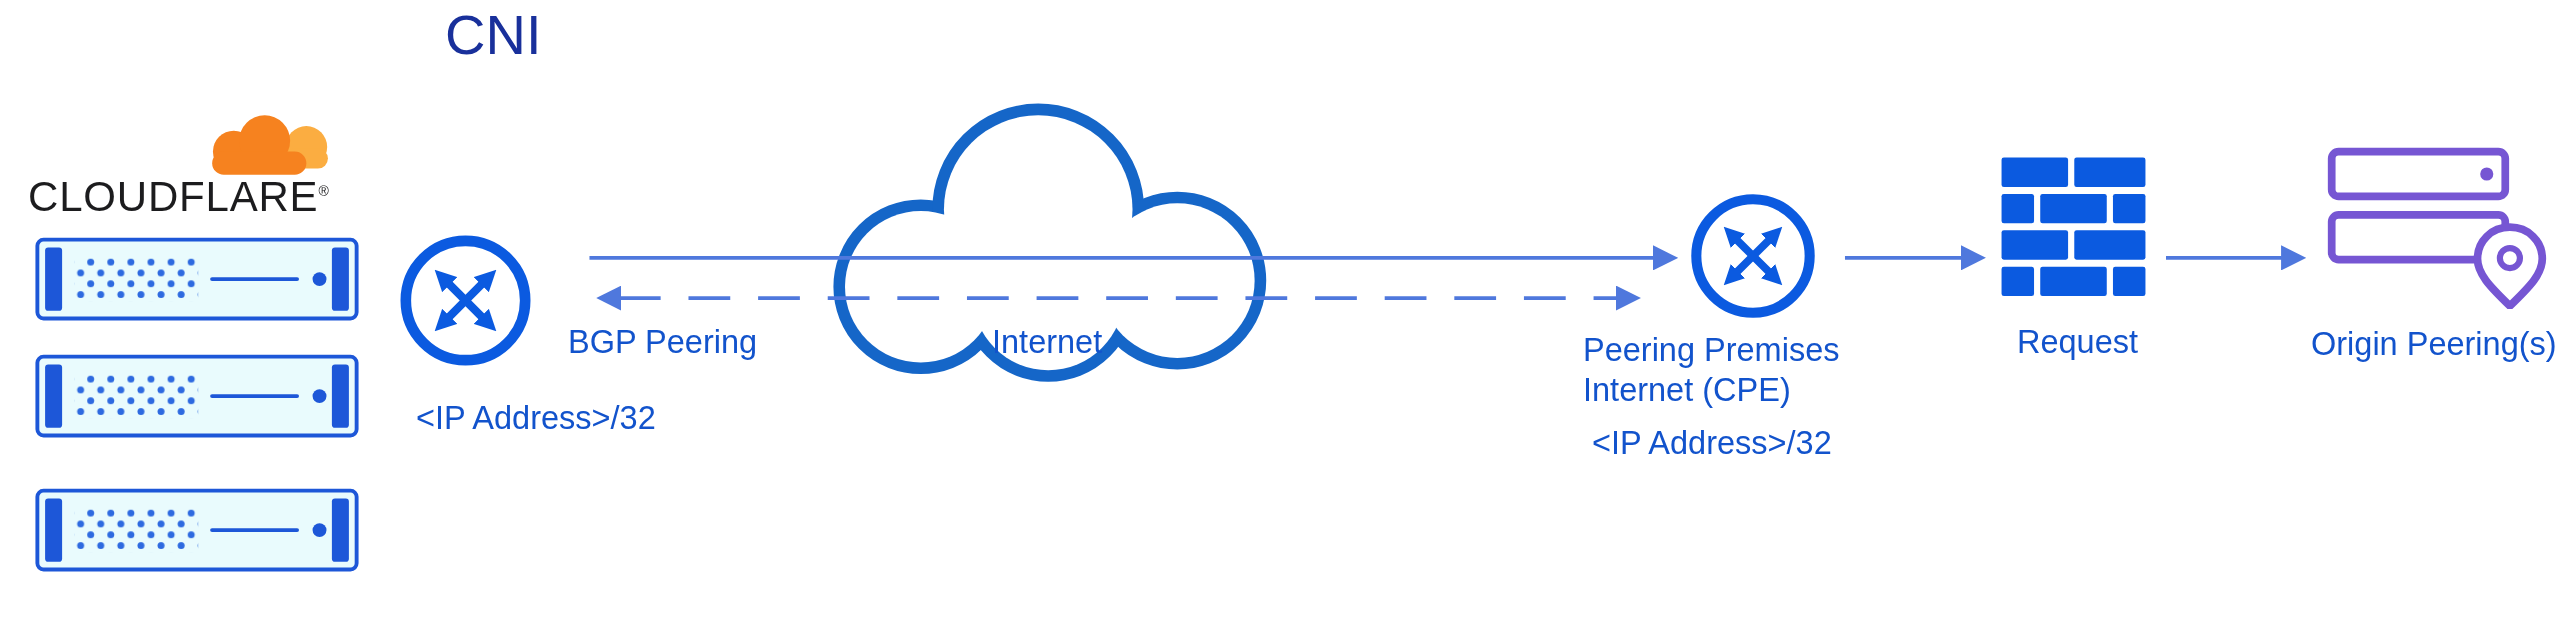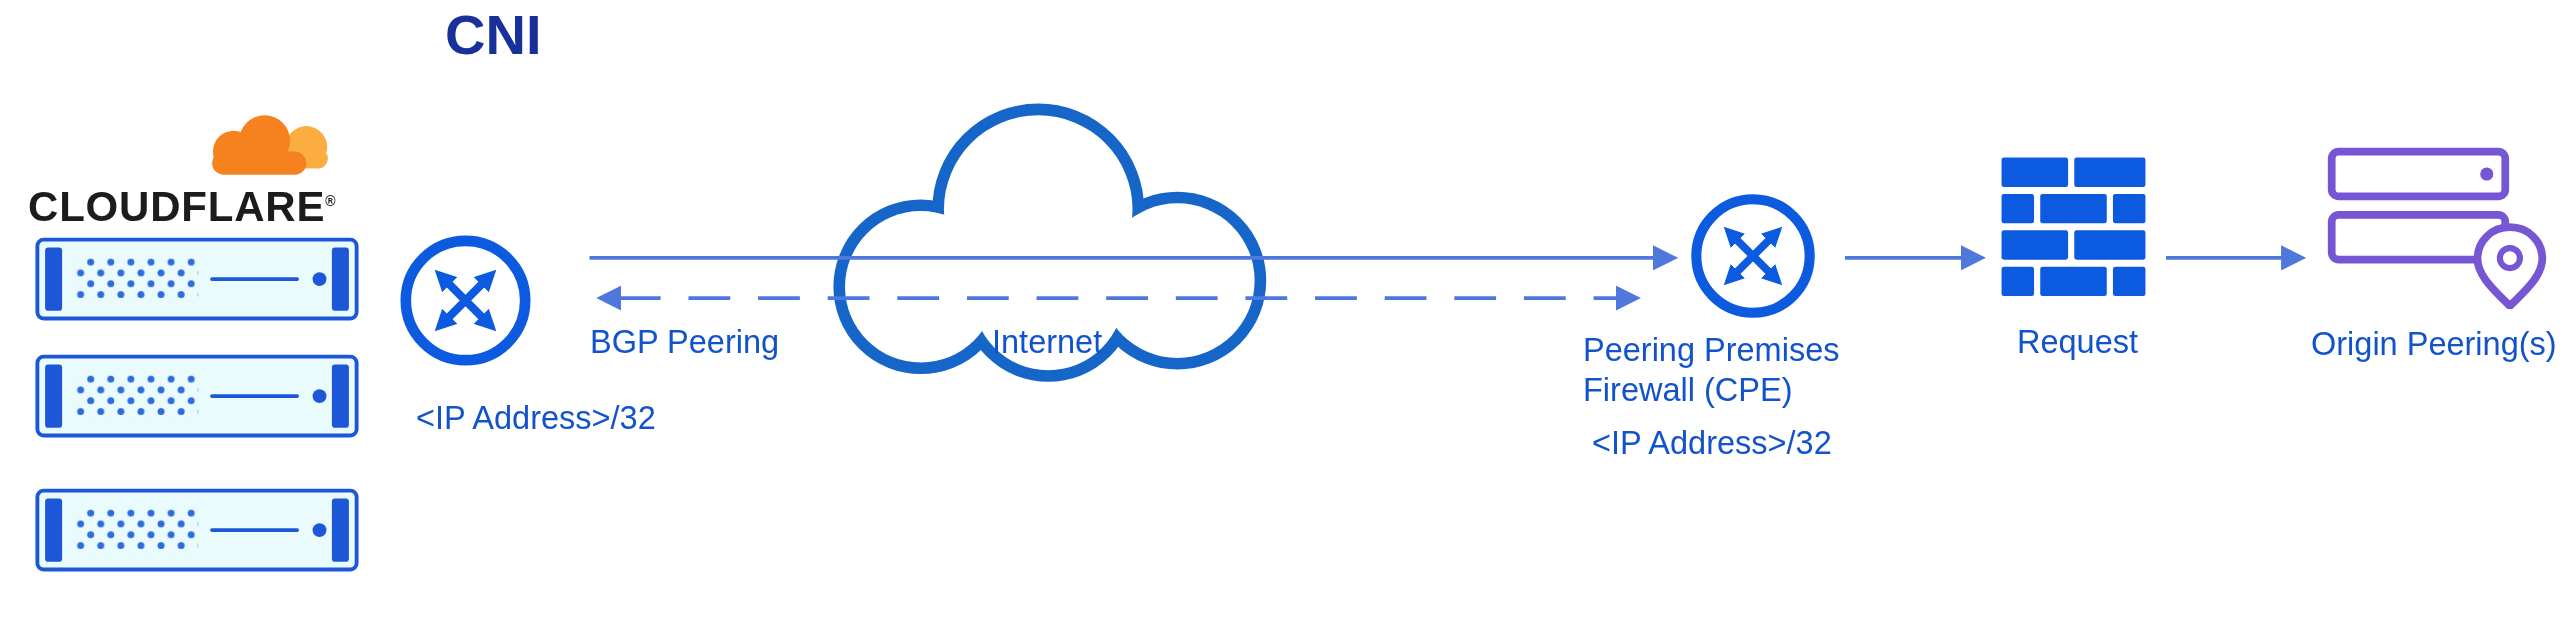--- a/index.html
+++ b/index.html
@@ -1,21 +1,21 @@
 <!DOCTYPE html>
 <html style="font-size:12.4px"><head>
 <meta charset="utf-8">
 <style>
   html,body{margin:0;padding:0;background:#ffffff;}
   .canvas{position:relative;width:2576px;height:624px;background:#ffffff;overflow:hidden;
           font-family:"Liberation Sans",sans-serif;}
   .abs{position:absolute;}
   .label{position:absolute;color:#1253cc;font-size:32.5px;line-height:1.22;white-space:nowrap;}
-  .title{position:absolute;left:445px;top:1.5px;font-size:56px;font-weight:700;color:#19309b;}
-  .wordmark{position:absolute;left:28px;top:183px;font-size:42px;font-weight:bold;
+  .title{position:absolute;left:445px;top:1.5px;font-size:56px;font-weight:400;color:#19309b;}
+  .wordmark{position:absolute;left:28px;top:173px;font-size:42px;font-weight:normal;
             letter-spacing:0.8px;color:#1c1c1e;white-space:nowrap;}
   .wordmark sup{font-size:14px;vertical-align:super;}
   svg{display:block;}
 </style>
 </head>
 <body>
 
 <div class="canvas">
 
   <svg width="0" height="0" style="position:absolute" aria-hidden="true">
@@ -97,29 +97,29 @@
 
   <svg class="abs" style="left:0;top:0;pointer-events:none" width="2576" height="624" viewBox="0 0 3330 806">
     <g stroke="#4f78dd" stroke-width="5" fill="none">
       <line x1="762" y1="333" x2="2140" y2="333" marker-end="url(#arr)"></line>
       <line x1="800" y1="385" x2="2092" y2="385" stroke-dasharray="54 36" marker-start="url(#arr)" marker-end="url(#arr)"></line>
       <line x1="2385" y1="333" x2="2538" y2="333" marker-end="url(#arr)"></line>
       <line x1="2800" y1="333" x2="2952" y2="333" marker-end="url(#arr)"></line>
     </g>
   </svg>
 
-  <div class="label" style="left:590px;top:323px">BGP Peering</div>
+  <div class="label" style="left:568px;top:323px">BGP Peering</div>
   <div class="label" style="left:992px;top:323px">Internet</div>
 
   <svg class="abs" style="left:1687px;top:190px" width="132" height="132" viewBox="0 0 170 170">
       <use href="#router-sym"></use>
     </svg>
   <div class="label" style="left:1583px;top:331px">
     <div>Peering Premises</div>
-    <div>Firewall (CPE)</div>
+    <div>Internet (CPE)</div>
   </div>
   <div class="label" style="left:1592px;top:424px">&lt;IP Address&gt;/32</div>
 
   <svg class="abs" style="left:2000px;top:156px" width="147" height="147" viewBox="0 0 190 190">
     <g fill="#0b5ae0">
       <rect x="2" y="2" width="86" height="38" rx="3"></rect>
         <rect x="96" y="2" width="92" height="38" rx="3"></rect>
       <rect x="2" y="49" width="42" height="38" rx="3"></rect>
         <rect x="52" y="49" width="86" height="38" rx="3"></rect>
         <rect x="146" y="49" width="42" height="38" rx="3"></rect>

